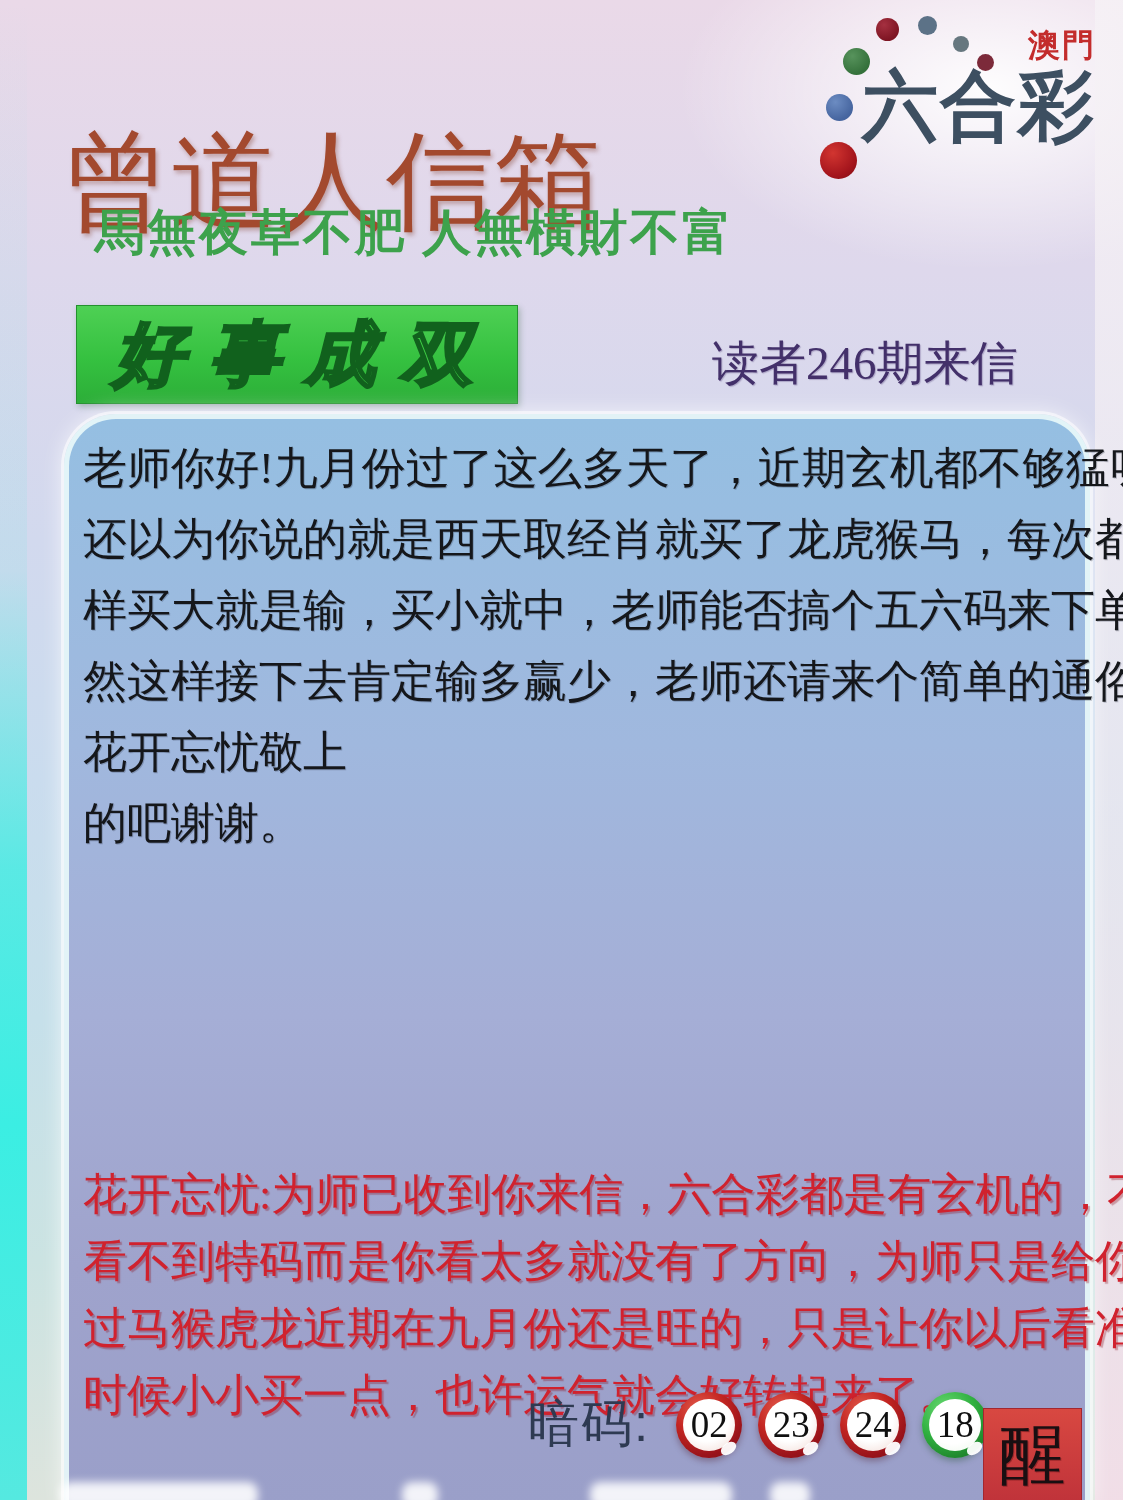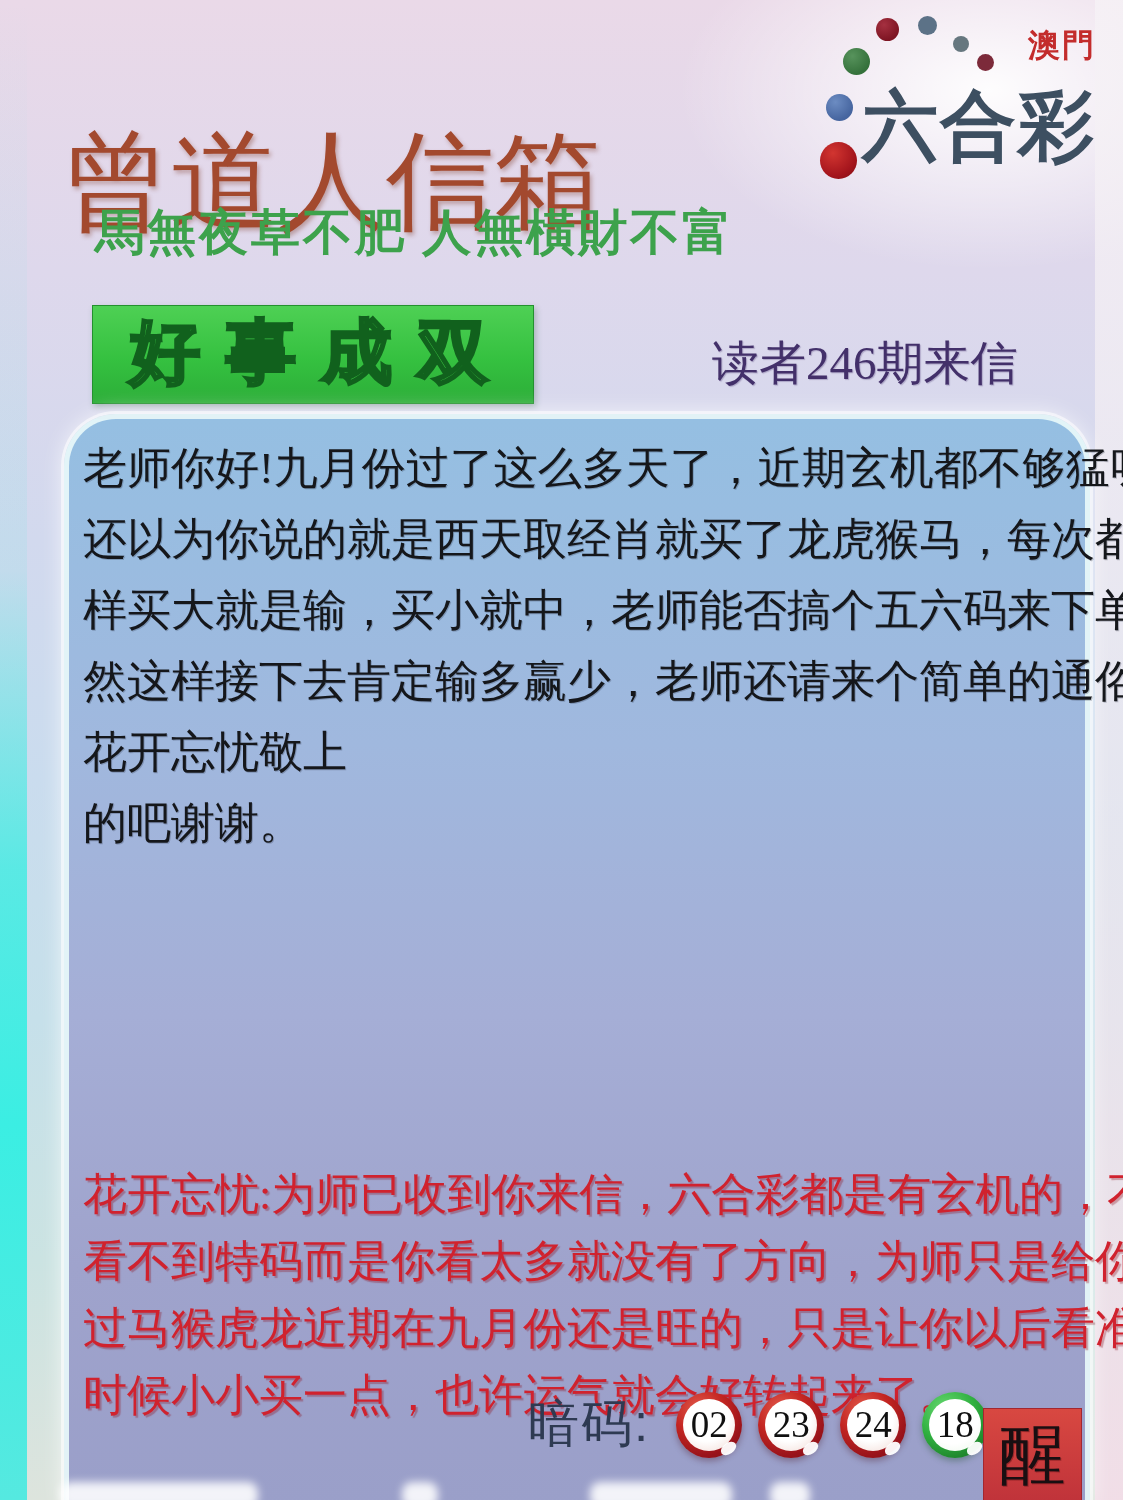--- a/index.html
+++ b/index.html
@@ -28,29 +28,29 @@
   .logo{position:absolute;left:810px;top:8px;width:305px;height:185px;}
   .dot{position:absolute;border-radius:50%;}
   .dot-red-big   {left:10px; top:134px;width:37px;height:37px;background:radial-gradient(circle at 35% 30%,#d23530,#a3141c 65%,#7e0c12);}
   .dot-blue      {left:16px; top:86px; width:27px;height:27px;background:radial-gradient(circle at 35% 30%,#6c8cc2,#46659f 70%);}
   .dot-green     {left:33px; top:40px; width:27px;height:27px;background:radial-gradient(circle at 35% 30%,#57935c,#35713b 70%);}
   .dot-darkred   {left:66px; top:10px; width:23px;height:23px;background:radial-gradient(circle at 35% 30%,#a53040,#7e1523 70%);}
   .dot-slate     {left:108px;top:8px;  width:19px;height:19px;background:#5c7287;}
   .dot-gray      {left:143px;top:28px; width:16px;height:16px;background:#66777f;}
   .dot-maroon    {left:167px;top:46px; width:17px;height:17px;background:#7c2a3a;}
   .logo-region{position:absolute;right:19px;top:16px;font-size:32px;font-weight:bold;color:#c32c2c;letter-spacing:2px;}
-  .logo-cn{position:absolute;left:52px;top:48px;font-size:76px;font-weight:bold;color:#3d4f61;letter-spacing:2px;white-space:nowrap;margin-top:20px;}
+  .logo-cn{position:absolute;left:52px;top:48px;font-size:76px;font-weight:bold;color:#3d4f61;letter-spacing:2px;white-space:nowrap;}
   .logo-en{position:absolute;left:60px;top:138px;font-family:"Liberation Sans",sans-serif;
     font-size:27px;font-weight:500;color:#46525e;letter-spacing:11px;word-spacing:16px;white-space:nowrap;}
 
   
-  .topic-box{position:absolute;left:92px;top:305px;width:440px;height:97px;
+  .topic-box{position:absolute;left:76px;top:305px;width:440px;height:97px;
     background:linear-gradient(to bottom,#4ed054 0%,#35c140 55%,#2cae38 100%);
     border:1px solid #23912e;box-shadow:2px 3px 6px rgba(40,90,50,0.3);
-    display:flex;justify-content:center;}
+    display:flex;align-items:center;justify-content:center;font-style:italic;}
   .topic-text{font-family:"Liberation Sans",sans-serif;font-size:70px;font-weight:bold;
     color:#3ecb45;-webkit-text-stroke:3px #11611d;letter-spacing:26px;padding-left:18px;white-space:nowrap;}
   .issue{position:absolute;left:712px;top:332px;font-size:47px;color:#43306a;white-space:nowrap;
     text-shadow:1px 1px 1px rgba(70,50,110,0.3);text-align:center;}
 
   
   .panel{position:absolute;left:64px;top:414px;width:1016px;height:1086px;
     border-radius:52px 52px 0 0;
     border:5px solid rgba(230,247,249,0.95);border-bottom:none;
     box-shadow:0 0 0 3px rgba(255,255,255,0.55),0 0 22px rgba(255,255,255,0.8);

